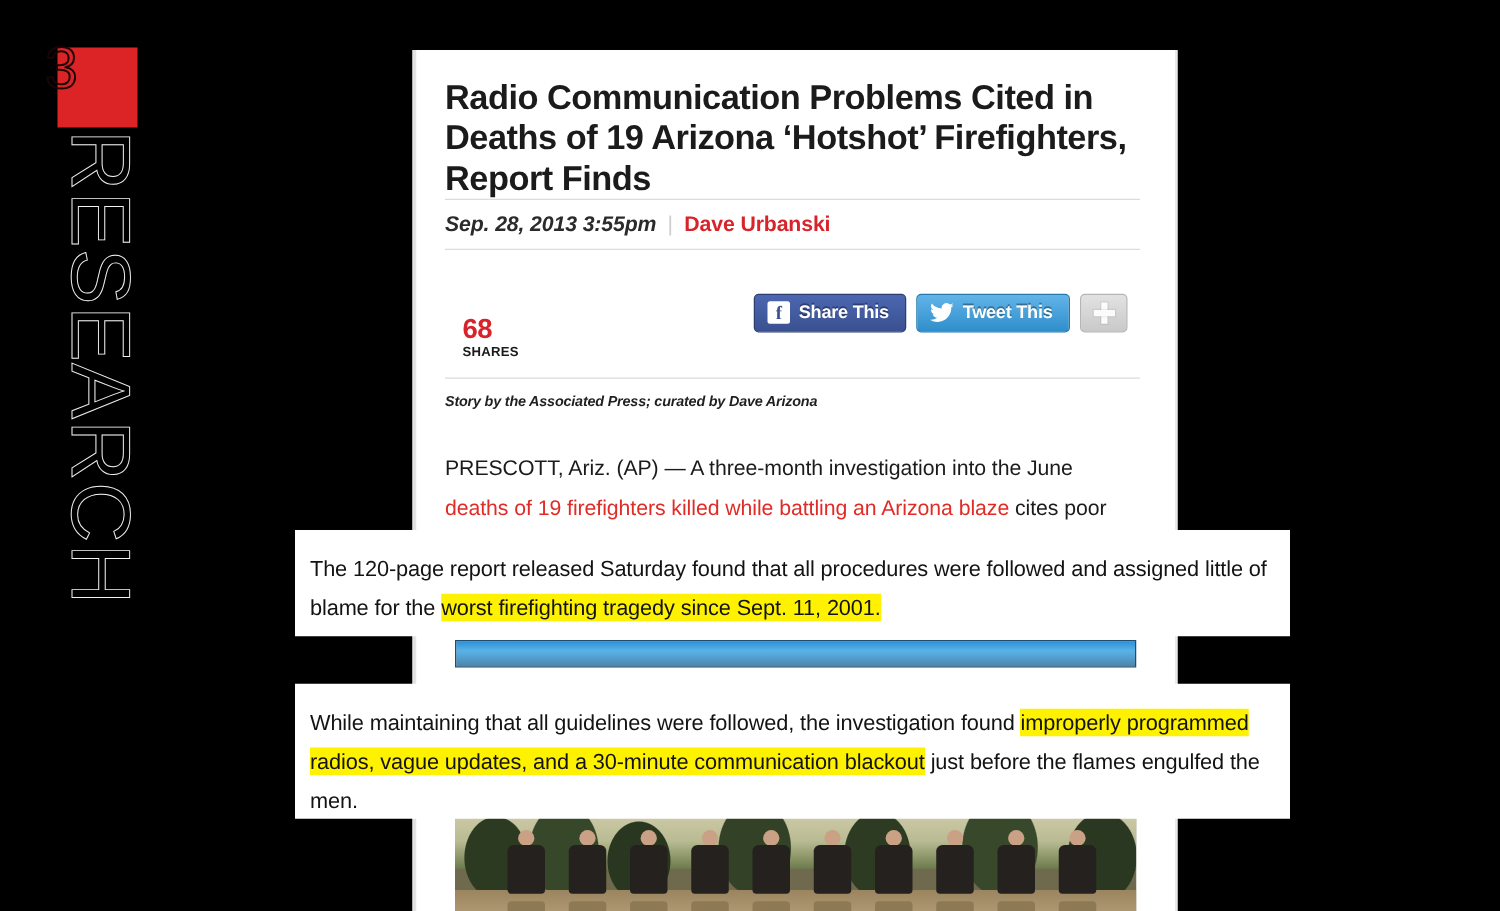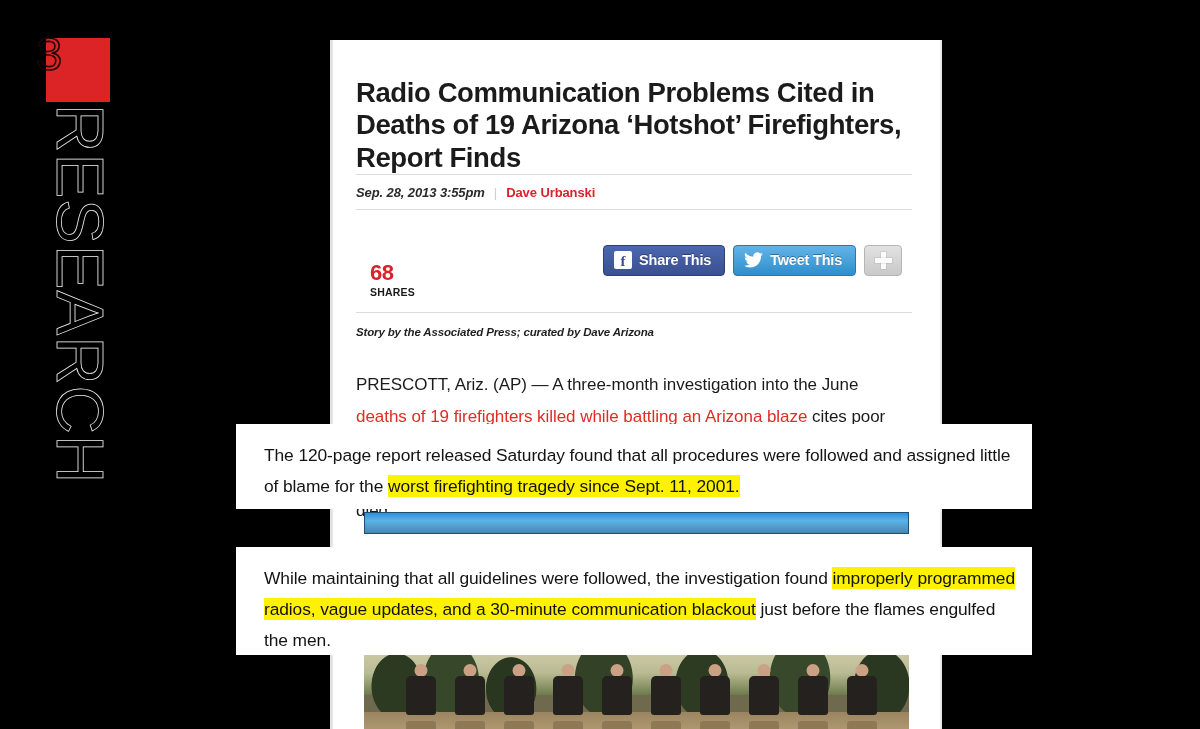--- a/index.html
+++ b/index.html
@@ -76,21 +76,21 @@
     left: 0; top: 0;
     width: 612px; height: 689px;
     box-sizing: border-box;
     border-left: 3px solid #e3e3e3;
     border-right: 2px solid #e9e9e9;
     background: #fff;
   }
   #card-content {
     position: absolute;
     left: 26px;
-    top: 25px;
+    top: 10px;
     width: 556px;
   }
 
   
   #headline {
     font-family: "Liberation Sans", sans-serif;
     font-size: 27.5px;
     font-weight: bold;
     line-height: 1.18;
     color: #1b1b1b;
@@ -102,21 +102,21 @@
   
   .rule {
     height: 1px;
     background: #dcdcdc;
     margin: 0;
   }
   #byline-row {
     display: flex;
     align-items: flex-end;
     padding: 10px 0 9px 0;
-    font-size: 13px;
+    font-size: 17px;
   }
   #byline-date {
     font-style: italic;
     font-weight: bold;
     color: #2b2b2b;
     letter-spacing: -0.1px;
   }
   #byline-sep {
     color: #cfcfcf;
     margin: 0 9px;
@@ -306,21 +306,21 @@
     width: 30px; height: 36%;
     background: #8d7a55;
     border-radius: 3px;
   }
 
   
   .callout {
     position: absolute;
     background: #ffffff;
     box-sizing: border-box;
-    padding: 16px 12px 12px 28px;
+    padding: 16px 12px 12px 12px;
   }
   .callout p {
     margin: 0;
     font-family: "Liberation Sans", sans-serif;
     font-size: 17.4px;
     line-height: 1.78;
     color: #131313;
     letter-spacing: -0.1px;
   }
   mark.hl {

